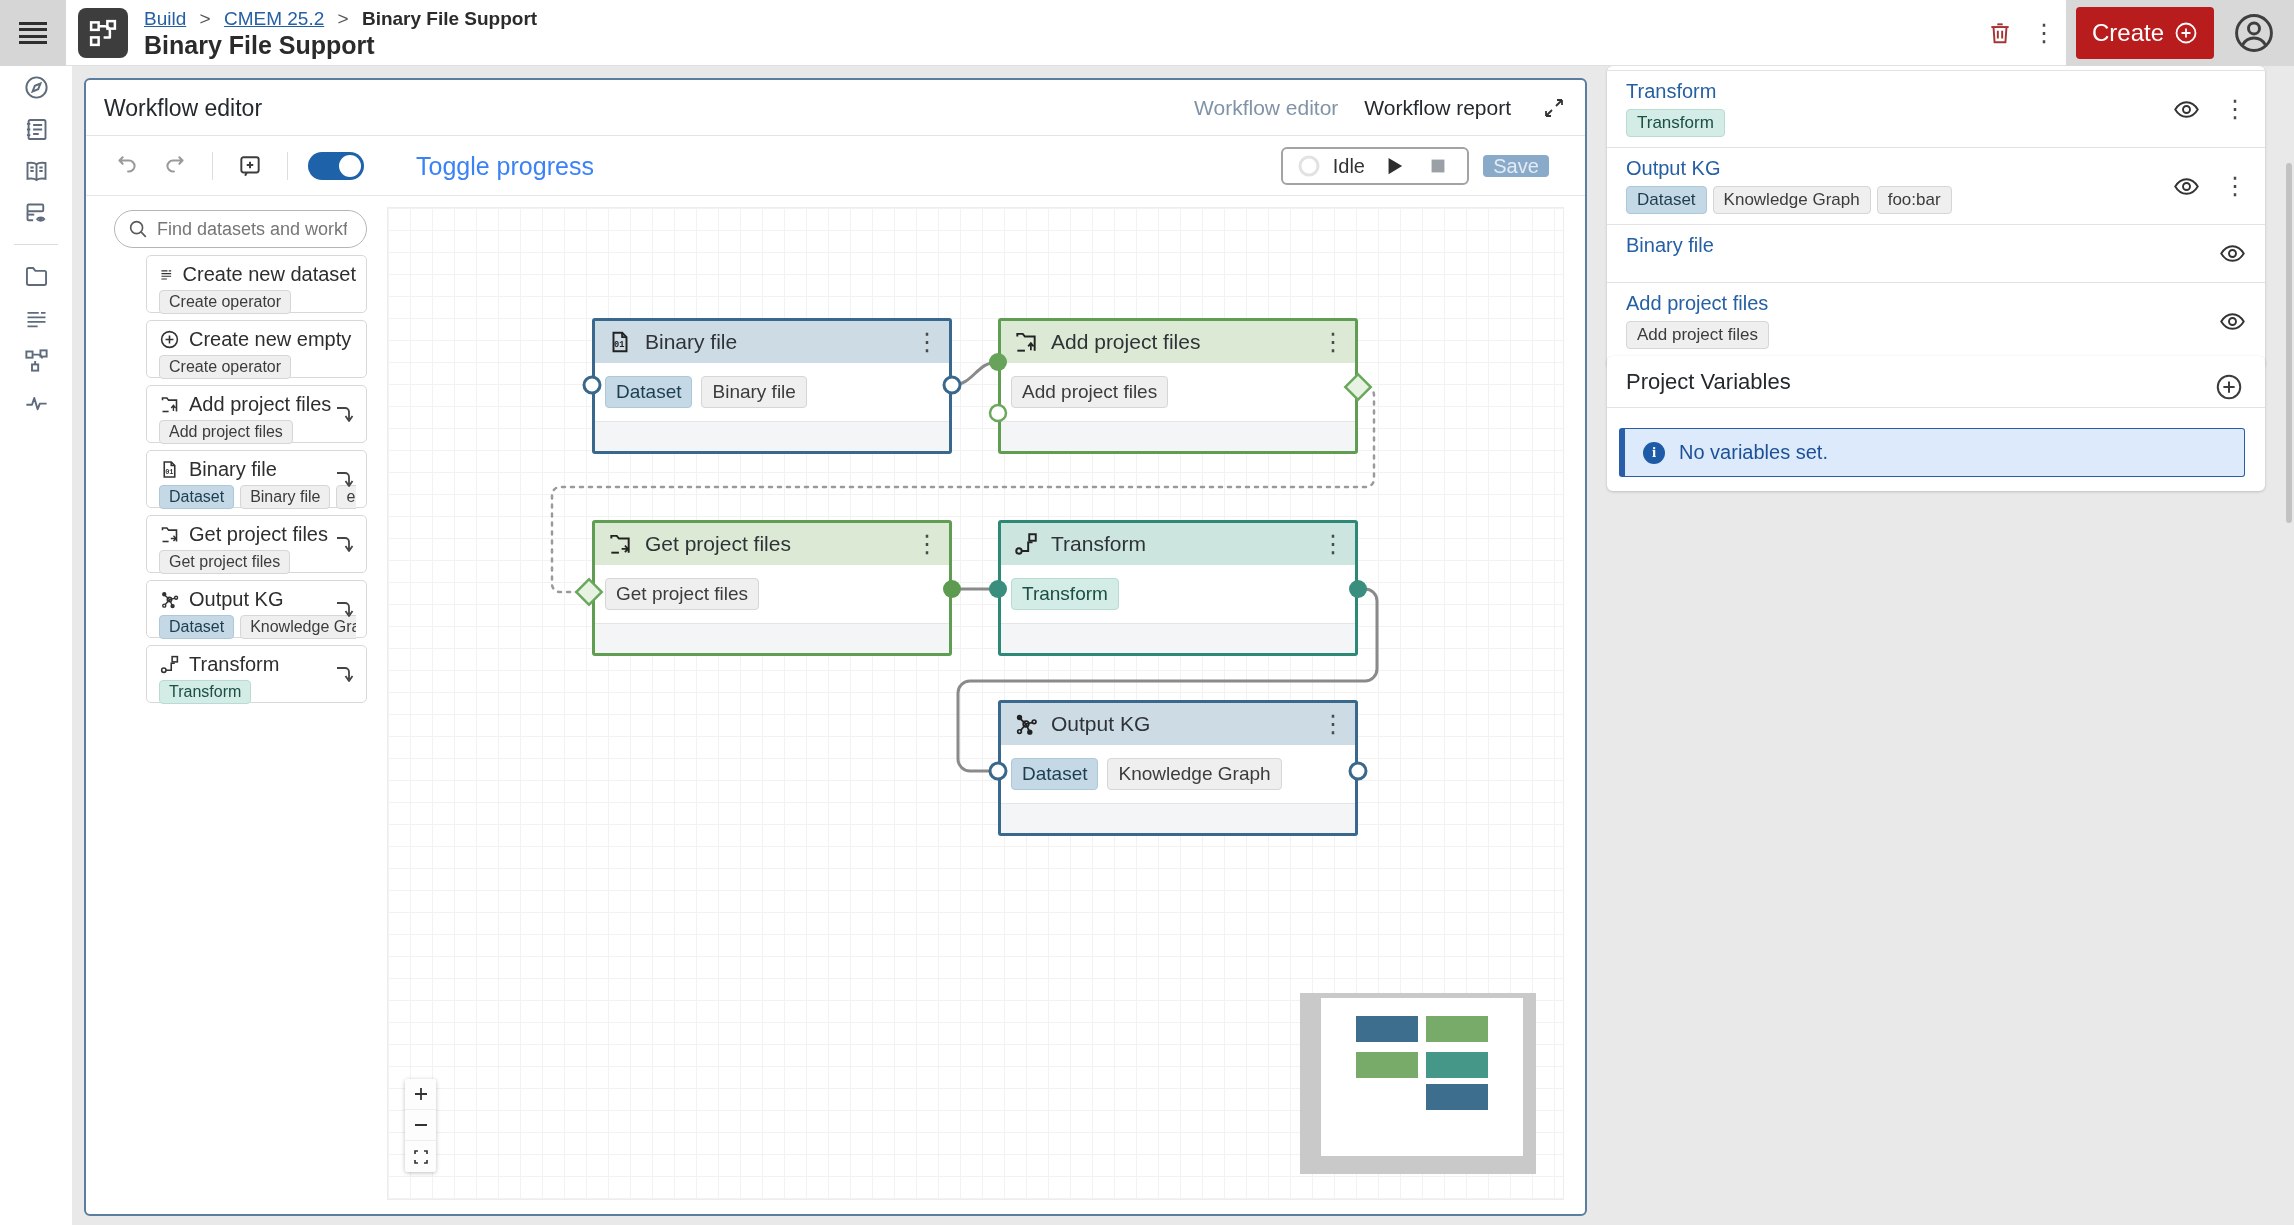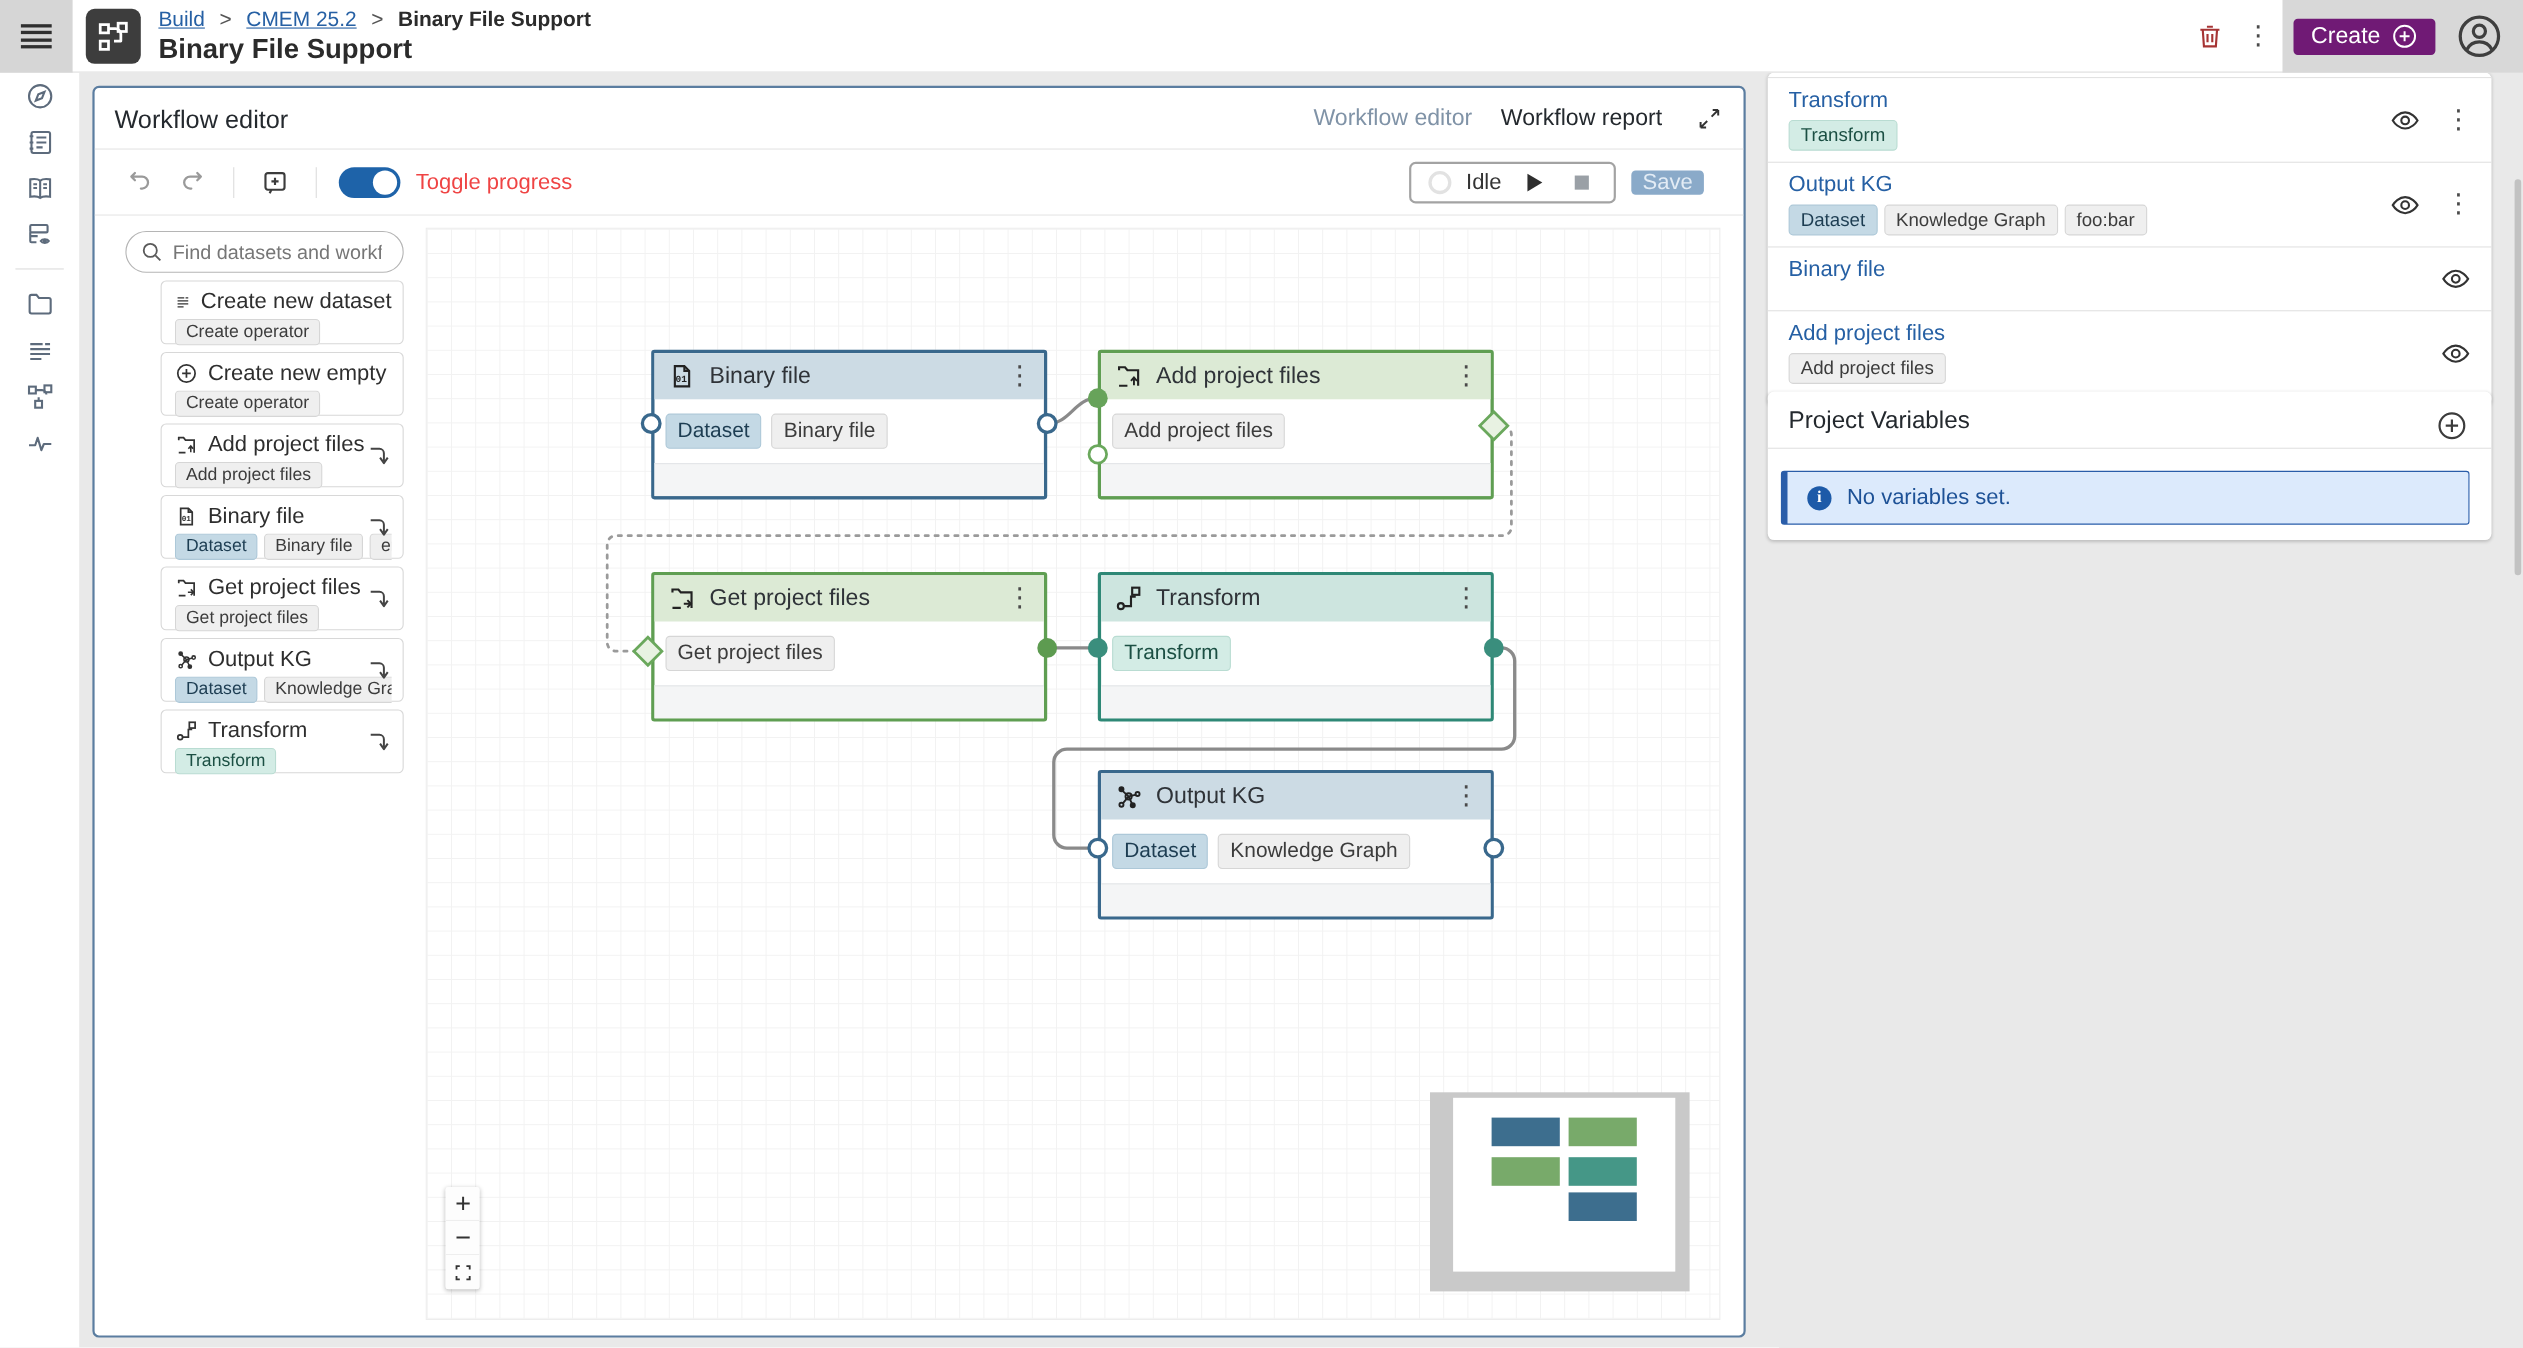--- a/index.html
+++ b/index.html
@@ -14,21 +14,21 @@
   .burger div { height:3px; background:#2f2f2f; margin:3.5px 0; }
   .app-logo { position:absolute; left:78px; top:8px; width:50px; height:50px; background:#3d3d3d; border-radius:8px; display:flex; align-items:center; justify-content:center; }
   .crumbs { position:absolute; left:144px; top:8px; font-size:19px; color:#555; white-space:nowrap; }
   .crumbs a { color:#2660a4; text-decoration:underline; cursor:pointer; }
   .crumbs .sep { margin:0 8px; color:#555; }
   .crumbs .current { color:#2b2b2b; font-weight:bold; }
   .page-title { position:absolute; left:144px; top:31px; font-size:25px; font-weight:bold; color:#2b2b2b; }
   .top-actions { position:absolute; right:0; top:0; height:66px; display:flex; align-items:center; }
   .icon-btn { width:44px; height:44px; display:flex; align-items:center; justify-content:center; cursor:pointer; border-radius:4px; }
   .gray-block { height:66px; background:#d8d8d8; display:flex; align-items:center; padding:0 14px 0 10px; }
-  .create-btn { height:33px; background:#701a75; color:#fff; font-size:21px; border:none; border-radius:4px; padding:0 16px; display:flex; align-items:center; gap:10px; cursor:pointer; }
+  .create-btn { height:52px; background:#b91c1c; color:#fff; font-size:24px; border:none; border-radius:4px; padding:0 16px; display:flex; align-items:center; gap:10px; cursor:pointer; }
   .avatar-btn { width:52px; height:52px; margin-left:14px; display:flex; align-items:center; justify-content:center; cursor:pointer; }
   .kebab { font-size:24px; color:#4a4a4a; line-height:1; letter-spacing:0; }
 
   
   .app-sidebar { position:absolute; left:0; top:66px; width:72px; height:1159px; background:#fff; z-index:20; }
   .app-sidebar .side-icon { width:72px; height:42px; display:flex; align-items:center; justify-content:center; cursor:pointer; }
   .side-divider { height:1px; background:#dcdcdc; margin:10px 14px; }
 
   
   .wf-card { position:absolute; left:84px; top:78px; width:1503px; height:1138px; background:#fff; border:2px solid #5b7da0; border-radius:6px; overflow:hidden; z-index:10; }
@@ -36,21 +36,21 @@
   .wf-title { position:absolute; left:18px; top:0; line-height:56px; font-size:23px; color:#24292e; }
   .wf-tabs { position:absolute; right:14px; top:0; height:56px; display:flex; align-items:center; gap:26px; }
   .wf-tab { font-size:21px; cursor:pointer; }
   .wf-tab.inactive { color:#8093a7; }
   .wf-tab.active { color:#24292e; }
   .wf-toolbar { position:relative; height:60px; border-bottom:1px solid #e6e6e6; }
   .tb-left { position:absolute; left:24px; top:0; height:60px; display:flex; align-items:center; gap:14px; }
   .tb-sep { width:1px; height:28px; background:#ddd; margin:0 6px; }
   .toggle { width:56px; height:28px; border-radius:14px; background:#1e63a9; position:relative; cursor:pointer; }
   .toggle .knob { position:absolute; right:3px; top:3px; width:22px; height:22px; border-radius:50%; background:#fff; }
-  .tb-label { font-size:20px; color:#ef4444; }
+  .tb-label { font-size:25px; color:#3b82f6;margin-left:38px; }
   .tb-right { position:absolute; right:36px; top:0; height:60px; display:flex; align-items:center; gap:14px; }
   .status-group { height:38px; border:2px solid #a3a3a3; border-radius:6px; display:flex; align-items:center; padding:0 14px; gap:12px; background:#fff; }
   .status-text { font-size:20px; color:#333; }
   .save-btn { height:22px; width:66px; background:#8aaac9; color:#e3ecf5; font-size:20px; border:none; border-radius:4px; cursor:default; }
 
   
   .op-panel { position:absolute; left:28px; top:130px; width:253px; }
   .search-pill { height:38px; border:1.5px solid #b5b5b5; border-radius:19px; display:flex; align-items:center; padding:0 12px; gap:8px; background:#fff; }
   .search-pill input { border:none; outline:none; font-size:18px; color:#333; width:190px; font-family:"Liberation Sans",sans-serif; background:transparent; }
   .search-pill input::placeholder { color:#767676; }

